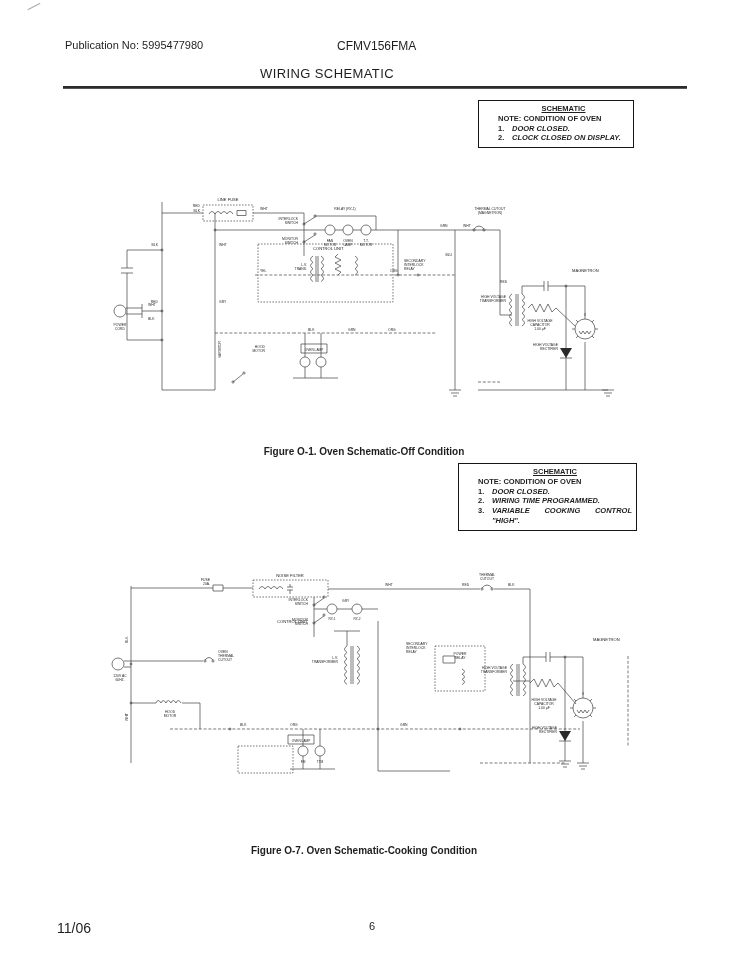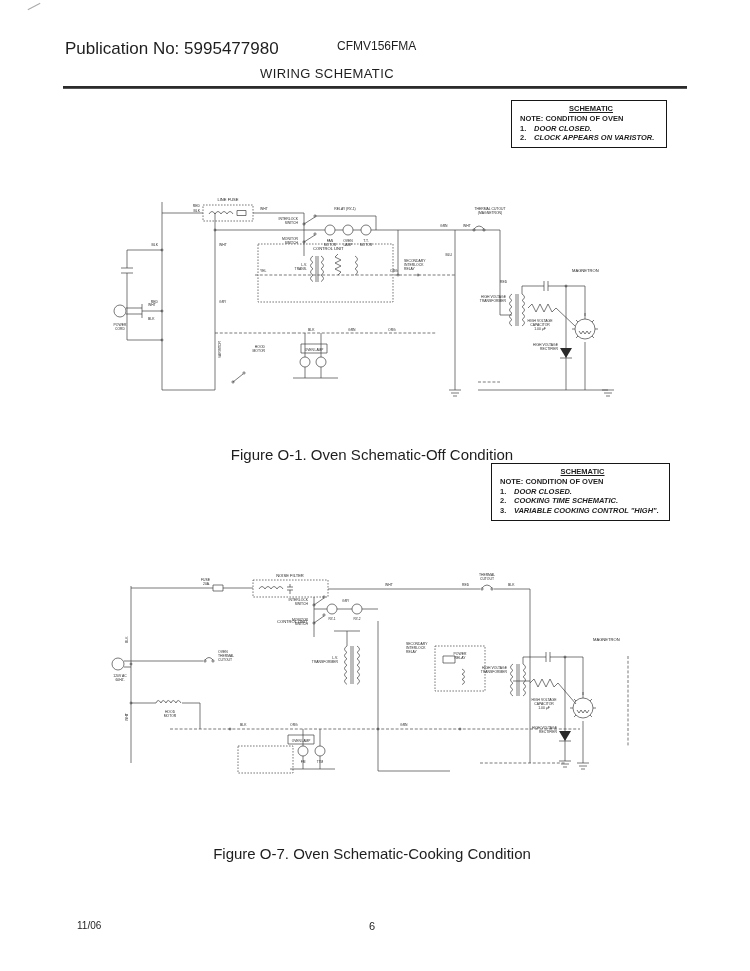--- a/index.html
+++ b/index.html
@@ -1,34 +1,34 @@
 <!DOCTYPE html>
 <html><head>
 <meta charset="utf-8">
 <style>
   html,body{margin:0;padding:0;background:#ffffff;}
   body{width:750px;height:971px;position:relative;font-family:"Liberation Sans",sans-serif;color:#1e1e1e;overflow:hidden;}
   .abs{position:absolute;}
-  .pub{left:65px;top:39px;font-size:17px;}
+  .pub{left:65px;top:39px;font-size:11px;}
   .model{left:337px;top:39px;font-size:12px;}
   .doc-title{left:0;top:66px;width:654px;text-align:center;font-size:13px;letter-spacing:.4px;}
   .title-rule{left:63px;top:86px;width:624px;height:2px;background:#2b2b2b;border-bottom:1px solid #555;}
   .artifact{left:27px;top:6px;width:14px;height:1px;background:#aaa;transform:rotate(-28deg);}
-  .notebox{border:1.5px solid #161616;background:#fff;font-size:7.5px;font-weight:bold;line-height:1.3;padding:3px 4px 4px 8px;box-sizing:border-box;margin-left:33px;}
+  .notebox{border:1.5px solid #161616;background:#fff;font-size:7.5px;font-weight:bold;line-height:1.3;padding:3px 4px 4px 19px;box-sizing:border-box;}
   .notebox .nb-title{text-align:center;text-decoration:underline;}
   .nb-row{display:flex;}
   .nb-num{width:14px;flex:0 0 14px;}
   .nb-txt{flex:1;font-style:italic;}
   .nb-just{max-width:150px;text-align:justify;}
   .note1{left:478px;top:100px;width:156px;}
   .note2{left:458px;top:463px;width:179px;}
-  .caption{left:12px;top:0;width:720px;text-align:center;font-weight:normal;font-size:15px;}
+  .caption{left:4px;top:0;width:720px;text-align:center;font-weight:bold;font-size:10px;}
   .cap1{top:446px;}
   .cap2{top:845px;}
-  .footer-date{left:77px;top:920px;font-size:10px;}
+  .footer-date{left:57px;top:920px;font-size:14px;}
   .footer-page{left:369px;top:920px;font-size:11px;}
   svg.fig{position:absolute;}
   .fig1{left:108px;top:186px;}
   .fig2{left:110px;top:561px;}
   svg.fig *{vector-effect:non-scaling-stroke;}
   svg.fig line,svg.fig path,svg.fig polyline,svg.fig rect,svg.fig circle{stroke:#3f3f3f;stroke-width:.7;fill:none;}
   svg.fig text{font-family:"Liberation Sans",sans-serif;fill:#262626;stroke:none;}
   .t34{font-size:3.4px;}
   .t4{font-size:4.1px;}
   .t32{font-size:3.2px;}
@@ -49,21 +49,21 @@
 
 <div class="abs notebox note1">
   <div class="nb-title">SCHEMATIC</div>
   <div>NOTE: CONDITION OF OVEN</div>
   <div class="nb-row">
     <span class="nb-num">1.</span>
     <span class="nb-txt">DOOR CLOSED.</span>
   </div>
   <div class="nb-row">
     <span class="nb-num">2.</span>
-    <span class="nb-txt">CLOCK APPEARS ON VARISTOR.</span>
+    <span class="nb-txt">CLOCK CLOSED ON DISPLAY.</span>
   </div>
 </div>
 
 <svg class="fig fig1" width="540" height="252" viewBox="0 0 540 252">
   <g>
     <line x1="54" y1="16" x2="54" y2="204"></line>
     <line x1="107" y1="27" x2="107" y2="204"></line>
     <line x1="19" y1="64" x2="19" y2="82"></line>
     <line x1="19" y1="87" x2="19" y2="154"></line>
     <line x1="13" y1="82" x2="25" y2="82"></line>
@@ -238,21 +238,21 @@
 
 <div class="abs notebox note2">
   <div class="nb-title">SCHEMATIC</div>
   <div>NOTE: CONDITION OF OVEN</div>
   <div class="nb-row">
     <span class="nb-num">1.</span>
     <span class="nb-txt">DOOR CLOSED.</span>
   </div>
   <div class="nb-row">
     <span class="nb-num">2.</span>
-    <span class="nb-txt">COOKING TIME SCHEMATIC.</span>
+    <span class="nb-txt">WIRING TIME PROGRAMMED.</span>
   </div>
   <div class="nb-row">
     <span class="nb-num">3.</span>
     <span class="nb-txt nb-just">VARIABLE COOKING CONTROL "HIGH".</span>
   </div>
 </div>
 
 <svg class="fig fig2" width="540" height="274" viewBox="0 0 540 274">
   <g>
     <line x1="21" y1="25" x2="21" y2="202"></line>

